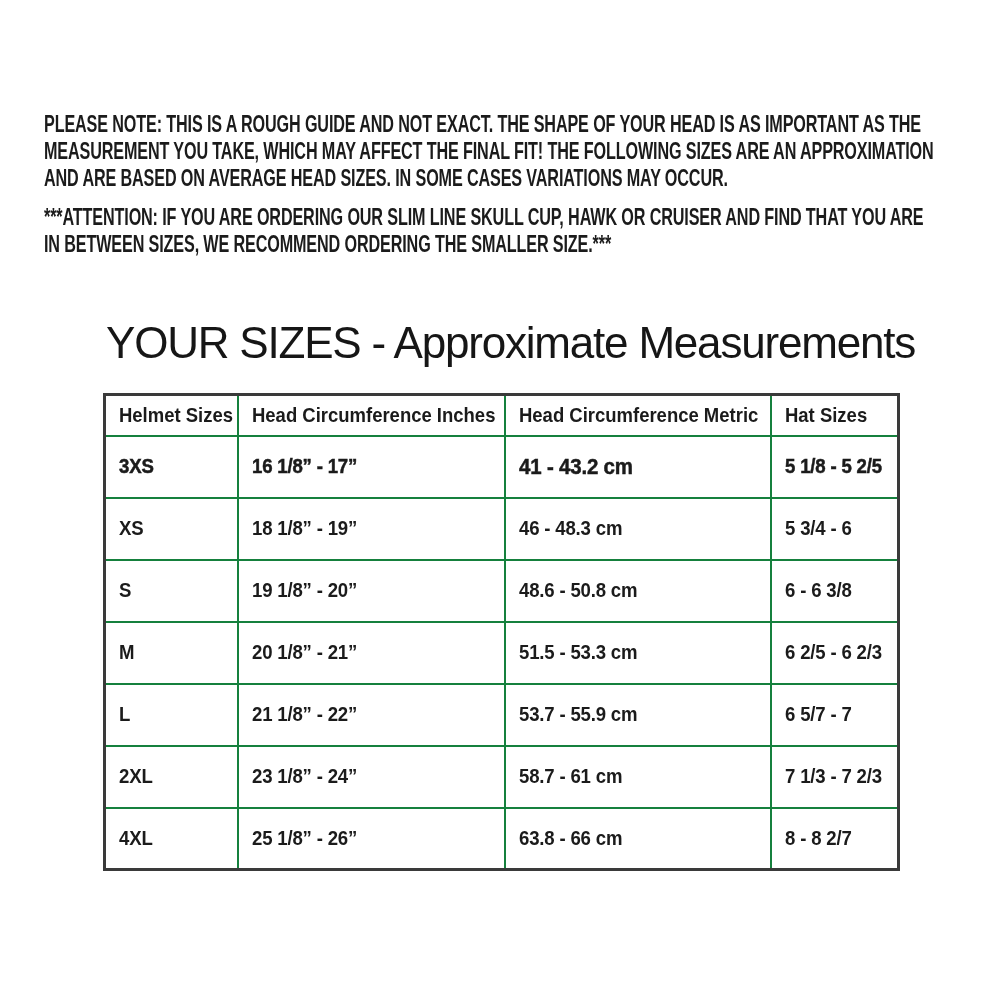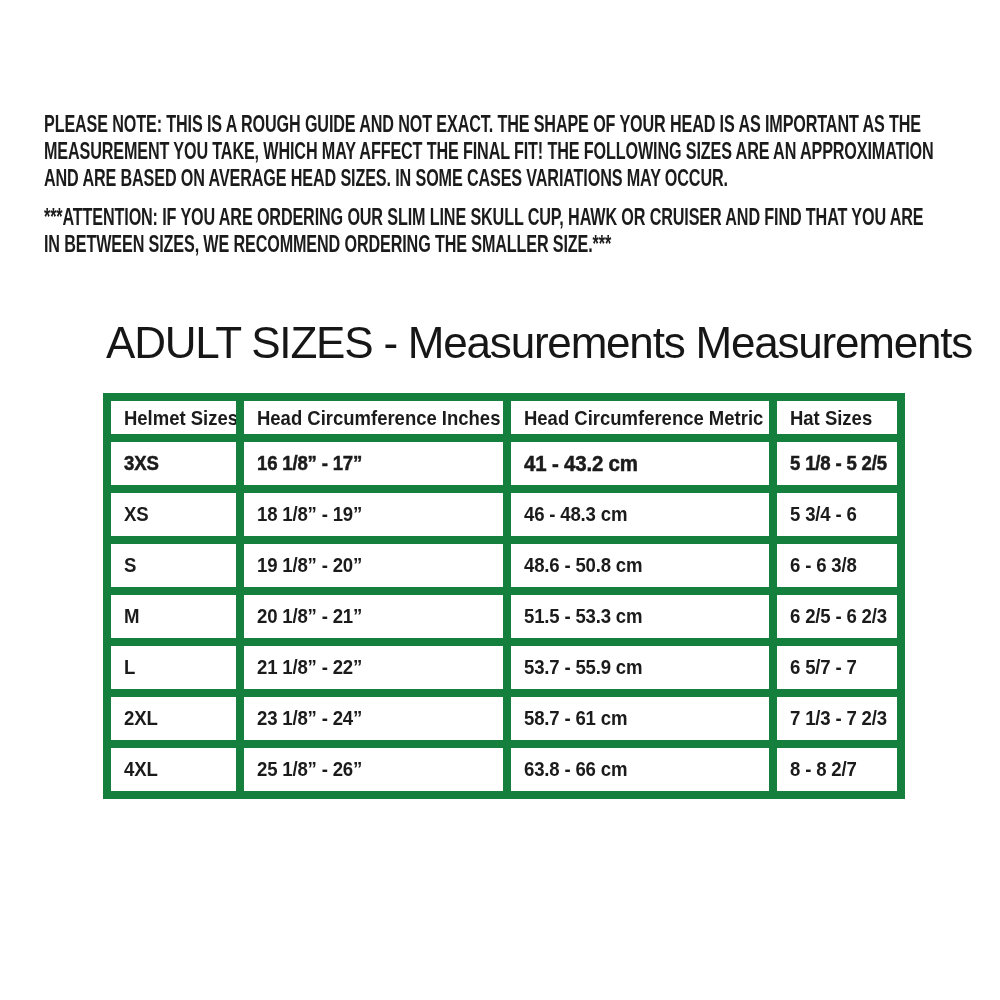--- a/index.html
+++ b/index.html
@@ -47,31 +47,31 @@
   table.size-table {
     position: absolute;
     left: 103px;
     top: 393px;
     width: 794px;
     border-collapse: collapse;
     table-layout: fixed;
     border: 3px solid #3a3a3a;
   }
   .size-table th, .size-table td {
-    border: 8px solid #15803d;
+    border: 2px solid #15803d;
     text-align: left;
     vertical-align: middle;
     padding: 0 4px 0 13px;
     font-weight: 700;
     font-size: 20px;
     overflow: hidden;
     color: #1b1b1b;
   }
   .size-table thead tr { height: 41px; }
-  .size-table tbody tr { height: 51px; }
+  .size-table tbody tr { height: 62px; }
 
   
   .hdr-txt {
     display: inline-block;
     transform: scaleX(0.88);
     transform-origin: 0 50%;
     white-space: nowrap;
     font-size: 21px;
   }
   .cell-txt {
@@ -85,21 +85,21 @@
   tr.emph .cell-txt { -webkit-text-stroke: 0.5px #1b1b1b; }
   td.metric-big .cell-txt { font-size: 22px; }
 </style>
 </head>
 <body>
 
 <p class="condensed note-block">PLEASE NOTE: THIS IS A ROUGH GUIDE AND NOT EXACT. THE SHAPE OF YOUR HEAD IS AS IMPORTANT AS THE MEASUREMENT YOU TAKE, WHICH MAY AFFECT THE FINAL FIT! THE FOLLOWING SIZES ARE AN APPROXIMATION AND ARE BASED ON AVERAGE HEAD SIZES. IN SOME CASES VARIATIONS MAY OCCUR.</p>
 
 <p class="condensed attention-block">***ATTENTION: IF YOU ARE ORDERING OUR SLIM LINE SKULL CUP, HAWK OR CRUISER AND FIND THAT YOU ARE IN BETWEEN SIZES, WE RECOMMEND ORDERING THE SMALLER SIZE.***</p>
 
-<h1 class="page-title">ADULT SIZES - Measurements Measurements</h1>
+<h1 class="page-title">YOUR SIZES - Approximate Measurements</h1>
 
 <table class="size-table">
   <colgroup>
     <col style="width:133px">
     <col style="width:267px">
     <col style="width:266px">
     <col style="width:128px">
   </colgroup>
   <thead>
     <tr id="head-row">

